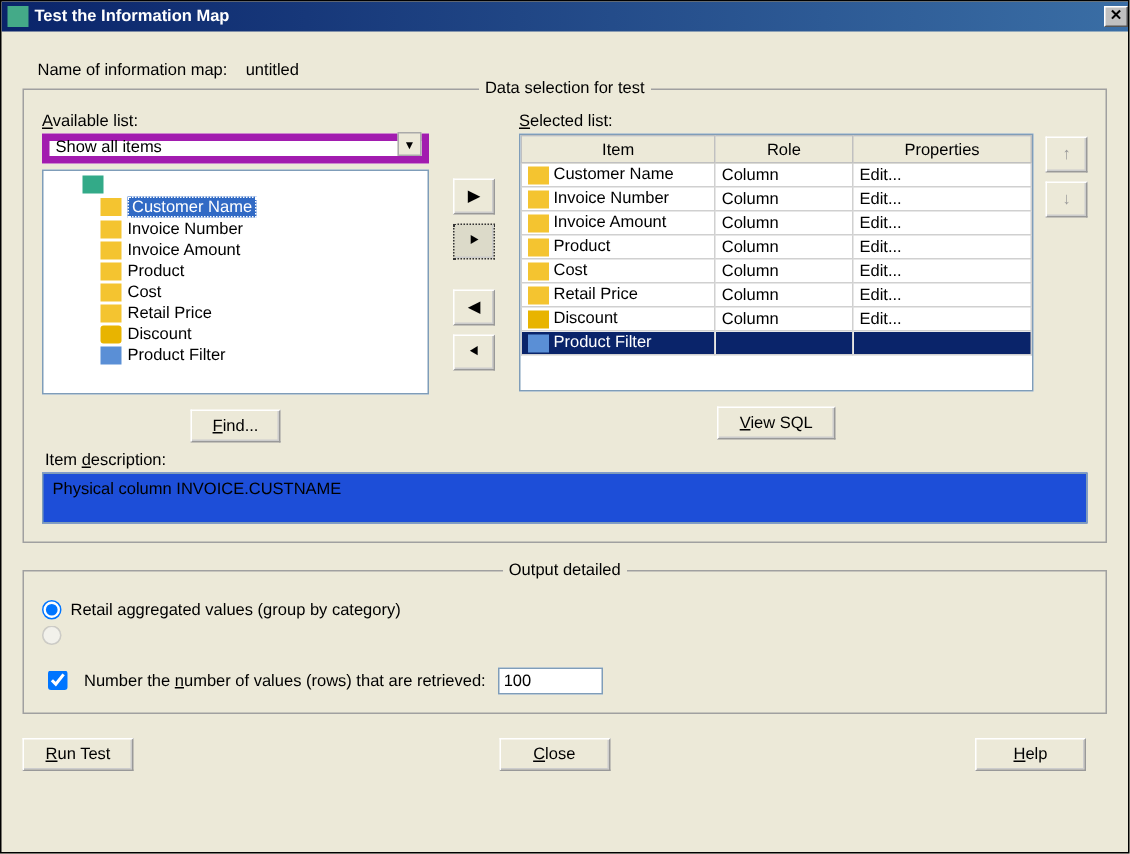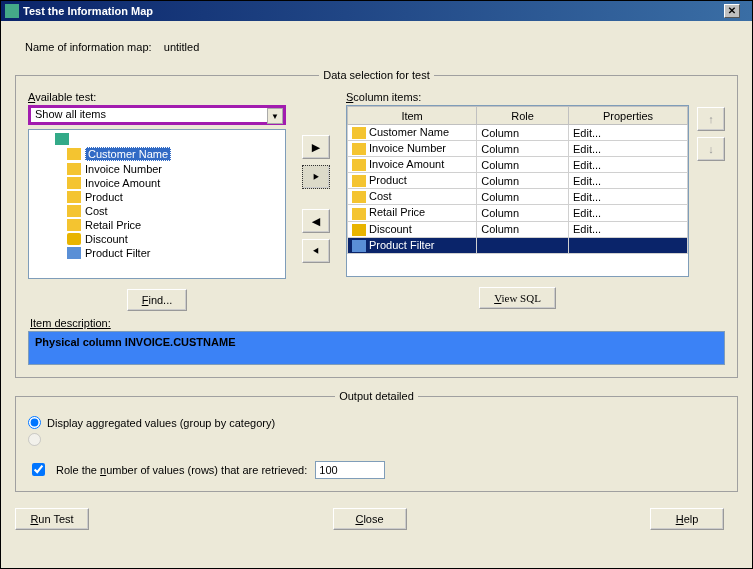--- a/index.html
+++ b/index.html
@@ -12,21 +12,21 @@
     height: 569px;
     overflow: hidden;
     border: 1px solid #000;
   }
   .titlebar {
     background: linear-gradient(to right, #0a246a, #3a6ea5);
     color: #fff;
     height: 20px;
     display: flex;
     align-items: center;
-    padding: 0 12px 0 4px;
+    padding: 0 0 0 4px;
     font-weight: bold;
     font-size: 11px;
   }
   .titlebar .icon { width: 14px; height: 14px; margin-right: 4px; background: #4a8; display: inline-block; }
   .titlebar .title { flex: 1; }
   .titlebar .close {
     width: 16px; height: 14px;
     background: #c0c0c0;
     border: 1px solid #fff;
     border-right-color: #555;
@@ -34,21 +34,21 @@
     font-size: 10px;
     line-height: 12px;
     text-align: center;
     color: #000;
     font-family: Arial, sans-serif;
     cursor: pointer;
   }
   .content {
     padding: 10px 14px;
   }
-  .map-name { margin: 10px 0 16px 10px; }
+  .map-name { margin: 10px 0 0 10px; }
   fieldset.groupbox {
     border: 1px solid #a0a0a0;
     margin: 0 0 12px 0;
     padding: 10px 12px 12px 12px;
   }
   fieldset.groupbox > legend {
     padding: 0 4px;
     text-align: center;
   }
   .data-row {
@@ -60,23 +60,23 @@
   .right-col { flex: 1; display: flex; gap: 8px; }
   .sel-col { flex: 1; }
   .reorder-col { width: 28px; display: flex; flex-direction: column; gap: 6px; padding-top: 16px; }
 
   .label { display: block; margin-bottom: 2px; }
 
   .combo {
     width: 100%;
     height: 20px;
     background: #fff;
-    border: 3px solid #a21caf;
-    display: flex;
-    align-items: flex-start;
+    border: 5px solid #a21caf;
+    display: flex;
+    align-items: flex-end;
     padding-left: 4px;
     cursor: pointer;
   }
   .combo .arrow {
     width: 16px; height: 16px;
     background: #ece9d8;
     border: 1px solid #aaa;
     display: flex; align-items: center; justify-content: center;
     font-size: 8px;
   }
@@ -128,21 +128,21 @@
     width: 28px; height: 24px; padding: 0;
     display: flex; align-items: center; justify-content: center;
     font-size: 11px; line-height: 1;
   }
   .btn.sq.active {
     border: 1px dotted #333;
     background: #dcdac9;
   }
   .btn:disabled, .btn.disabled { color: #999; }
   .find-row { text-align: center; margin-top: 10px; }
-  .viewsql-row { text-align: center; margin-top: 10px; font-family: Liberation Serif, serif; }
+  .viewsql-row { text-align: center; margin-top: 10px; }
 
   .table-wrap {
     border: 1px solid #7f9db9;
     background: #fff;
     height: 172px;
     overflow: auto;
   }
   table.sel-table {
     width: 100%;
     border-collapse: collapse;
@@ -166,28 +166,27 @@
   }
   table.sel-table tr.selrow td {
     background: #0a246a;
     color: #fff;
   }
   .cell-icon { width: 14px; height: 12px; display: inline-block; vertical-align: middle; margin-right: 3px; }
   .cell-icon.col    { background: #f4c430; }
   .cell-icon.disc   { background: #e8b400; }
   .cell-icon.filter { background: #5a8fd6; }
 
-  .desc-label { margin: 6px 0 2px 2px; text-decoration: underline; }
+  .desc-label { margin: 6px 0 2px 2px; }
   .desc-box {
     width: 100%;
     height: 34px;
-    background: #3b82f6;
+    background: #1d4ed8;
     border: 1px solid #7f9db9;
     padding: 4px 6px;
-    font-weight: bold;
   }
 
   .radio-row { display: flex; align-items: center; gap: 6px; margin: 4px 0; }
   .radio-row input { margin: 0; }
   .radio-row.disabled { color: #999; }
   .limit-row { display: flex; align-items: center; gap: 8px; margin-top: 14px; }
   .limit-row input[type=text] {
     width: 70px; height: 18px;
     border: 1px solid #7f9db9;
     padding: 1px 3px;
@@ -221,21 +220,21 @@
     &nbsp;&nbsp;
     <span>untitled</span>
   </div>
 
   <fieldset class="groupbox">
     <legend>Data selection for test</legend>
 
     <div class="data-row">
 
       <div class="left-col">
-        <span class="label"><span class="u">A</span><span>vailable test:</span></span>
+        <span class="label"><span class="u">A</span><span>vailable list:</span></span>
         <div class="combo">
           <span class="text">Show all items</span>
           <span class="arrow">▼</span>
         </div>
         <div class="tree" id="avail-tree">
             <div class="tree-item">
               <span class="ticon cube"></span>
               <span class="tlabel"></span>
             </div>
             <div class="tree-item lvl1 selected">
@@ -279,21 +278,21 @@
       <div class="mid-col">
         <button class="btn sq">▶</button>
         <button class="btn sq active">⯈</button>
         <div style="height:8px"></div>
         <button class="btn sq">◀</button>
         <button class="btn sq">⯇</button>
       </div>
 
       <div class="right-col">
         <div class="sel-col">
-          <span class="label"><span class="u">S</span><span>column items:</span></span>
+          <span class="label"><span class="u">S</span><span>elected list:</span></span>
           <div class="table-wrap">
             <table class="sel-table">
               <colgroup>
                   <col style="width:38%">
                   <col style="width:27%">
                   <col style="width:35%">
                 </colgroup>
               <thead>
                 <tr>
                   <th>Item</th>
@@ -357,28 +356,28 @@
     </div>
 
     <div class="desc-label"><span>Item </span><span class="u">d</span><span>escription:</span></div>
     <div class="desc-box">Physical column INVOICE.CUSTNAME</div>
   </fieldset>
 
   <fieldset class="groupbox">
     <legend>Output detailed</legend>
     <label class="radio-row">
       <input type="radio" name="outopt" checked="" style="">
-      <span>Display aggregated values (group by category)</span>
+      <span>Retail aggregated values (group by category)</span>
     </label>
     <label class="radio-row disabled">
       <input type="radio" name="outopt" disabled="" style="">
     </label>
     <div class="limit-row">
       <input type="checkbox" checked="" style="">
-      <span><span>Role the </span><span class="u">n</span><span>umber of values (rows) that are retrieved:</span></span>
+      <span><span>Number the </span><span class="u">n</span><span>umber of values (rows) that are retrieved:</span></span>
       <input type="text" value="100" style="">
     </div>
   </fieldset>
 
   <div class="bottom-buttons">
     <button class="btn"><span class="u">R</span><span>un Test</span></button>
     <button class="btn"><span class="u">C</span><span>lose</span></button>
     <button class="btn"><span class="u">H</span><span>elp</span></button>
   </div>
 

